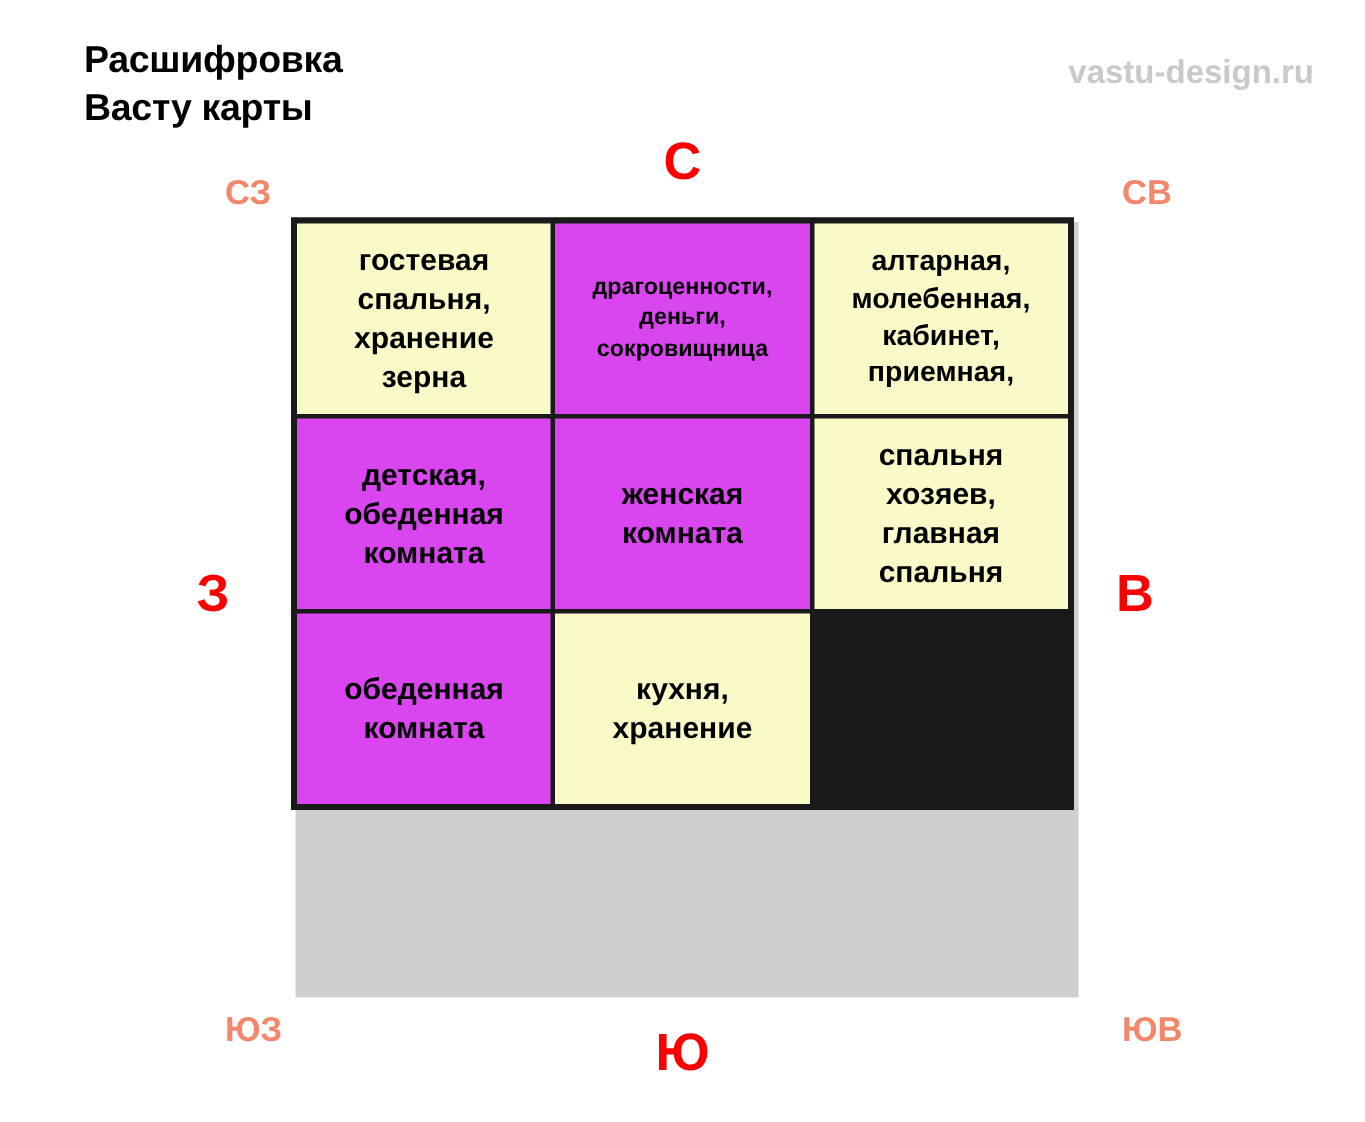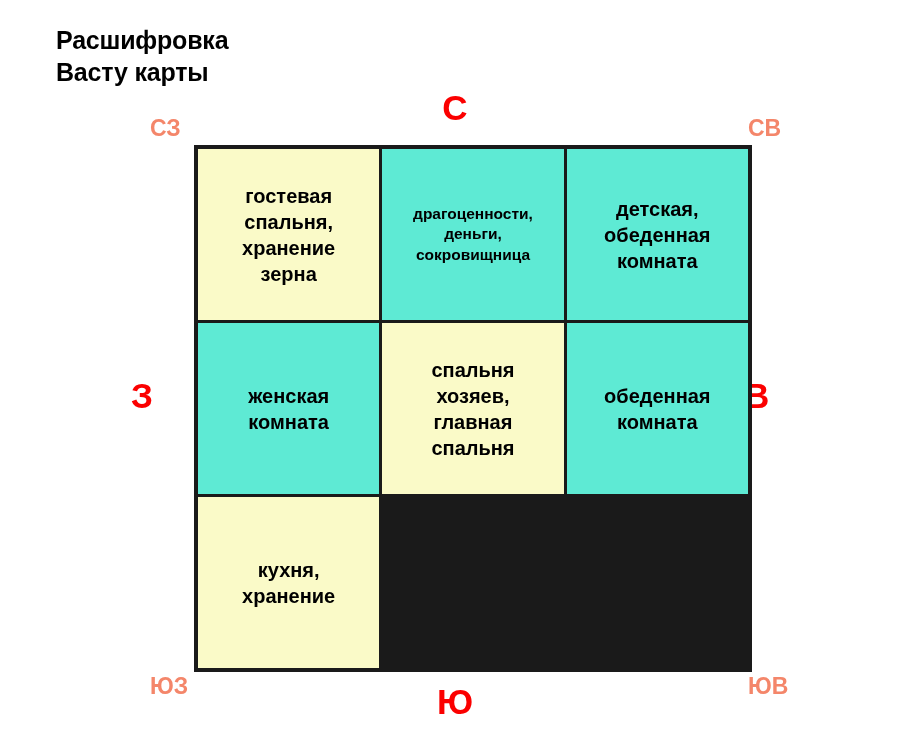--- a/index.html
+++ b/index.html
@@ -70,22 +70,21 @@
   .dir-ne { left: 731px; top: 117px; }
   .dir-sw { left: 133px; top: 675px; }
   .dir-se { left: 731px; top: 675px; }
 
   
   .grid-wrap {
     position: absolute;
     left: 194px;
     top: 145px;
     width: 522px;
-    height: 527px;
-    padding-left: 36px;
+    height: 395px;
   }
 
   .grid-shadow {
     position: absolute;
     left: 3px;
     top: 3px;
     width: 522px;
     height: 517px;
     background: #cfcfcf;
   }
@@ -120,21 +119,21 @@
     justify-content: center;
     text-align: center;
     padding: 4px 8px;
     box-sizing: border-box;
     position: relative;
     font-weight: bold;
     color: #000000;
     line-height: 1.30;
     white-space: pre-line;
   }
-  .cell.white  { background: #5eead4; }
+  .cell.white  { background: #d946ef; }
   .cell.yellow { background: #fafac8; }
   .cell.center { background: transparent; }
 
   .cell .cell-text {
     position: relative;
     z-index: 3;
   }
 
   .fs-lg  { font-size: 20px; }
   .fs-md  { font-size: 19px; }
@@ -142,20 +141,21 @@
   .fs-ctr { font-size: 22px; }
 </style>
 </head>
 <body>
 
 <div id="page">
 
   <div class="title">Расшифровка
 Васту карты</div>
 
+  <div class="site-watermark">vastu-design.ru</div>
 
   <div class="dir cardinal dir-n">С</div>
   <div class="dir cardinal dir-s">Ю</div>
   <div class="dir cardinal dir-w">З</div>
   <div class="dir cardinal dir-e">В</div>
 
   <div class="dir ordinal dir-nw">СЗ</div>
   <div class="dir ordinal dir-ne">СВ</div>
   <div class="dir ordinal dir-sw">ЮЗ</div>
   <div class="dir ordinal dir-se">ЮВ</div>
@@ -188,20 +188,26 @@
 хранение
 зерна</span>
       </div>
 
       <div class="cell white">
         <span class="cell-text fs-sm">драгоценности,
 деньги,
 сокровищница</span>
       </div>
 
+      <div class="cell yellow">
+        <span class="cell-text fs-md">алтарная,
+молебенная,
+кабинет,
+приемная,</span>
+      </div>
 
       <div class="cell white">
         <span class="cell-text fs-lg">детская,
 обеденная
 комната</span>
       </div>
 
 
       <div class="cell white">
         <span class="cell-text fs-lg">женская

